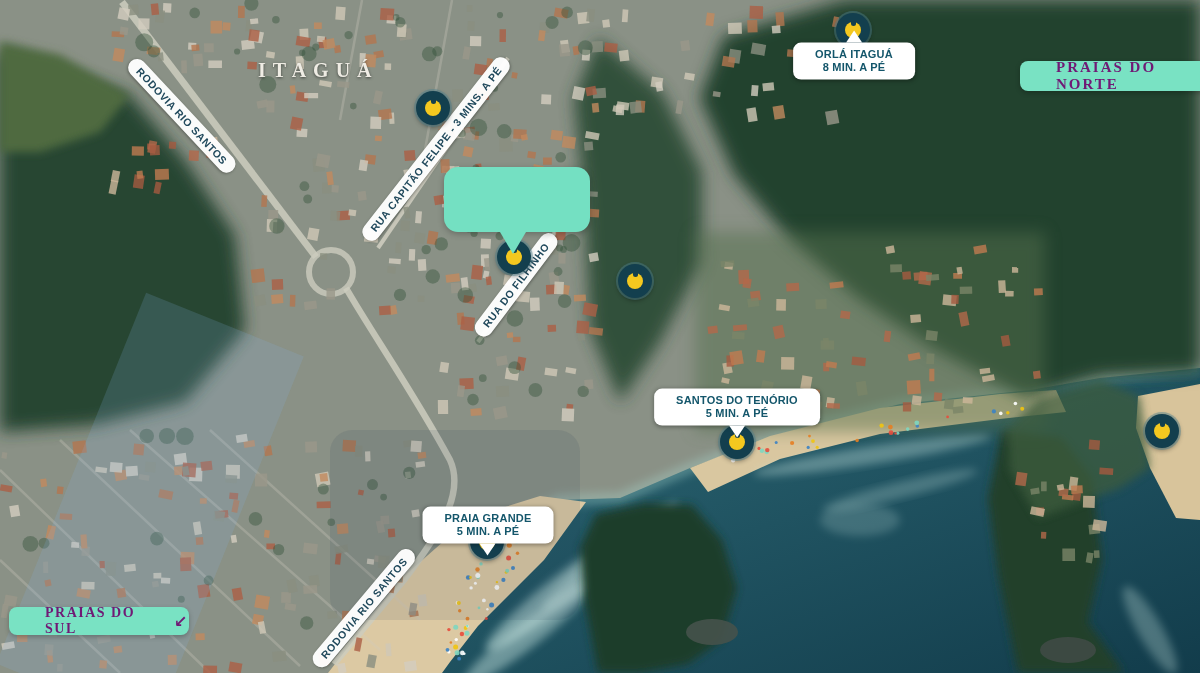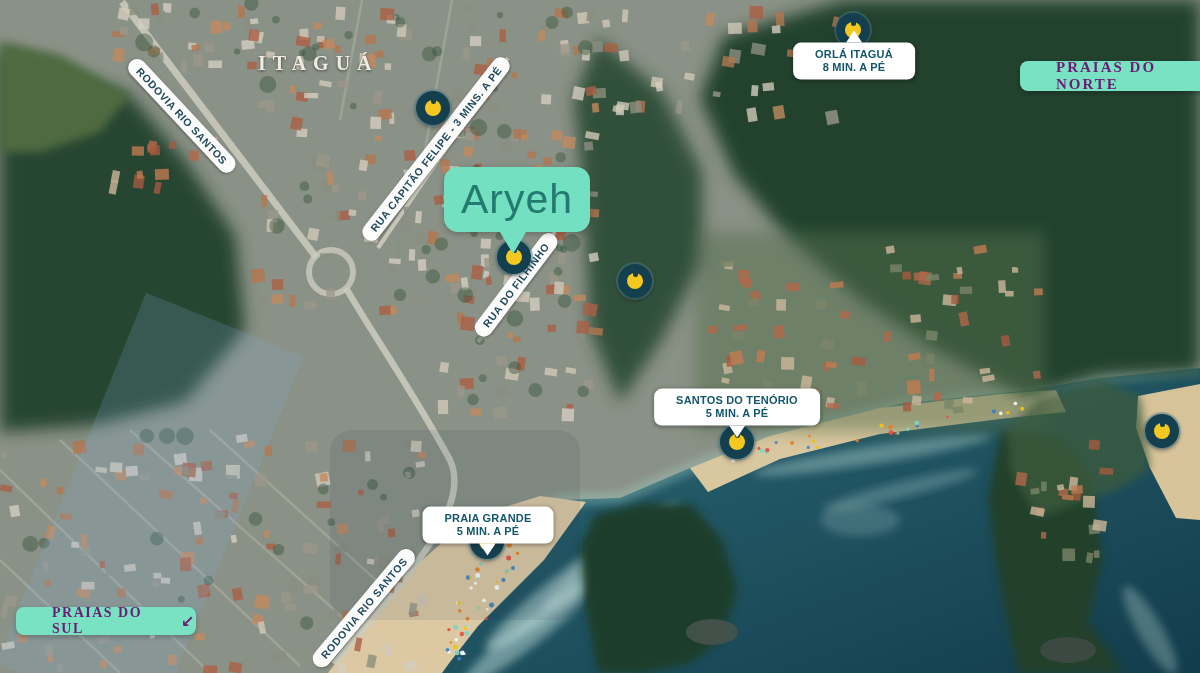--- a/index.html
+++ b/index.html
@@ -4,21 +4,21 @@
 <style>
   html,body{margin:0;padding:0;background:#222;}
   .stage{position:relative;width:1200px;height:673px;overflow:hidden;
          font-family:"Liberation Sans",sans-serif;background:#8e9487;}
   .stage svg{position:absolute;left:0;top:0;}
 
   
   .ovl{position:absolute;z-index:4;}
 
   
-  .area-label{left:258px;top:52px;z-index:2;
+  .area-label{left:258px;top:59px;z-index:2;
     font-family:"Liberation Serif",serif;font-weight:700;font-size:20px;
     letter-spacing:7px;color:#efece4;text-shadow:0 1px 3px rgba(0,0,0,.55);}
 
   
   .ribbon{z-index:3;background:rgba(255,255,255,.96);border-radius:9px;
     padding:3px 11px;white-space:nowrap;box-shadow:0 1px 3px rgba(0,0,0,.35);
     font-weight:700;font-size:10.5px;letter-spacing:.6px;color:#20495c;}
   .rb-rod-n{left:182px;top:116px;transform:translate(-50%,-50%) rotate(47deg);}
   .rb-cap  {left:436px;top:149px;transform:translate(-50%,-50%) rotate(-52deg);}
   .rb-fil  {left:516px;top:285px;transform:translate(-50%,-50%) rotate(-53deg);}
@@ -61,21 +61,21 @@
   .bubble-text{font-family:"Liberation Sans",sans-serif;font-weight:300;font-size:41px;
     color:#237a70;letter-spacing:1px;}
   .bubble .ptr-bub{top:100%;left:47%;margin-left:-13px;border-width:22px 13px 0 13px;
     border-top-color:#74e0c2;}
 
   
   .navbtn{z-index:6;background:#79e2c3;border-radius:8px;display:flex;align-items:center;
     justify-content:center;gap:9px;font-family:"Liberation Serif",serif;font-weight:700;
     color:#701a75;box-shadow:0 2px 5px rgba(0,0,0,.25);cursor:pointer;padding-left:36px;}
   .nav-n{left:1020px;top:61px;width:173px;height:30px;font-size:15px;letter-spacing:2px;}
-  .nav-s{left:16px;top:607px;width:144px;height:28px;font-size:14px;letter-spacing:1.5px;gap:7px;}
+  .nav-s{left:9px;top:607px;width:144px;height:28px;font-size:14px;letter-spacing:1.5px;gap:7px;}
   .navbtn .arr{font-size:16px;font-family:"DejaVu Sans",sans-serif;}
 </style>
 </head>
 <body>
 
 <div class="stage">
 
   <svg id="terrain" width="1200" height="673" viewBox="0 0 1200 673">
     <defs>
       <linearGradient id="ocean" x1="0" y1="0" x2="1" y2="1">
@@ -820,21 +820,20 @@
   <div class="marker mk-verm">
       <span class="mk-in"></span>
       <span class="mk-notch"></span>
     </div>
   <div class="marker mk-pgra">
       <span class="mk-in"></span>
       <span class="mk-notch"></span>
     </div>
 
   <div class="ovl bubble">
-    <span class="bubble-text">Aryeh</span>
     <span class="ptr ptr-bub"></span>
   </div>
 
   <div class="ovl poi lb-orla">
     <div>ORLÁ ITAGUÁ</div>
     <div>8 MIN. A PÉ</div>
     <span class="ptr ptr-up"></span>
     </div>
   <div class="ovl poi lb-pten">
     <div>SANTOS DO TENÓRIO</div>

